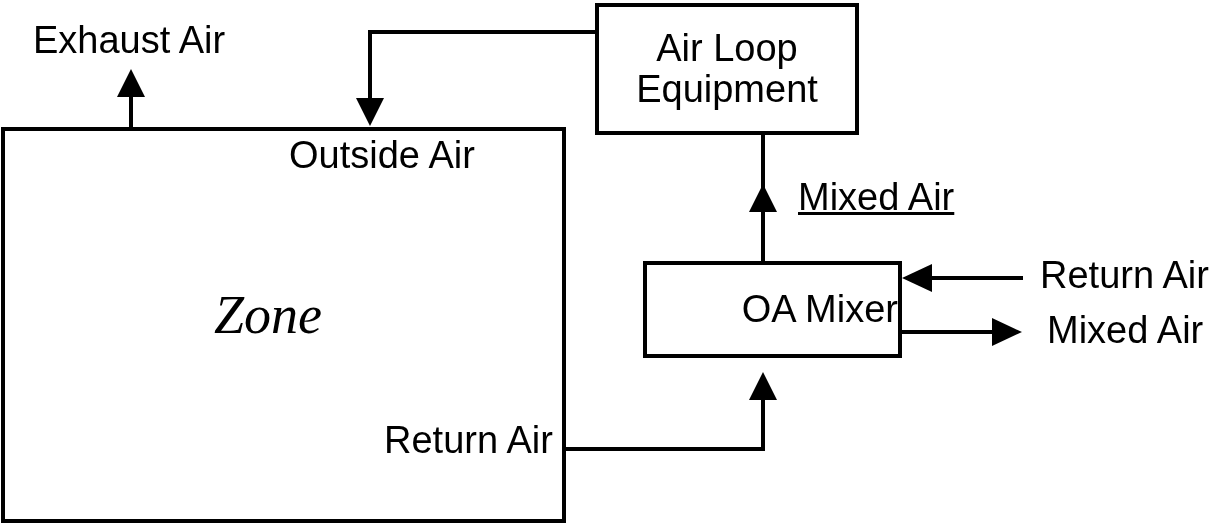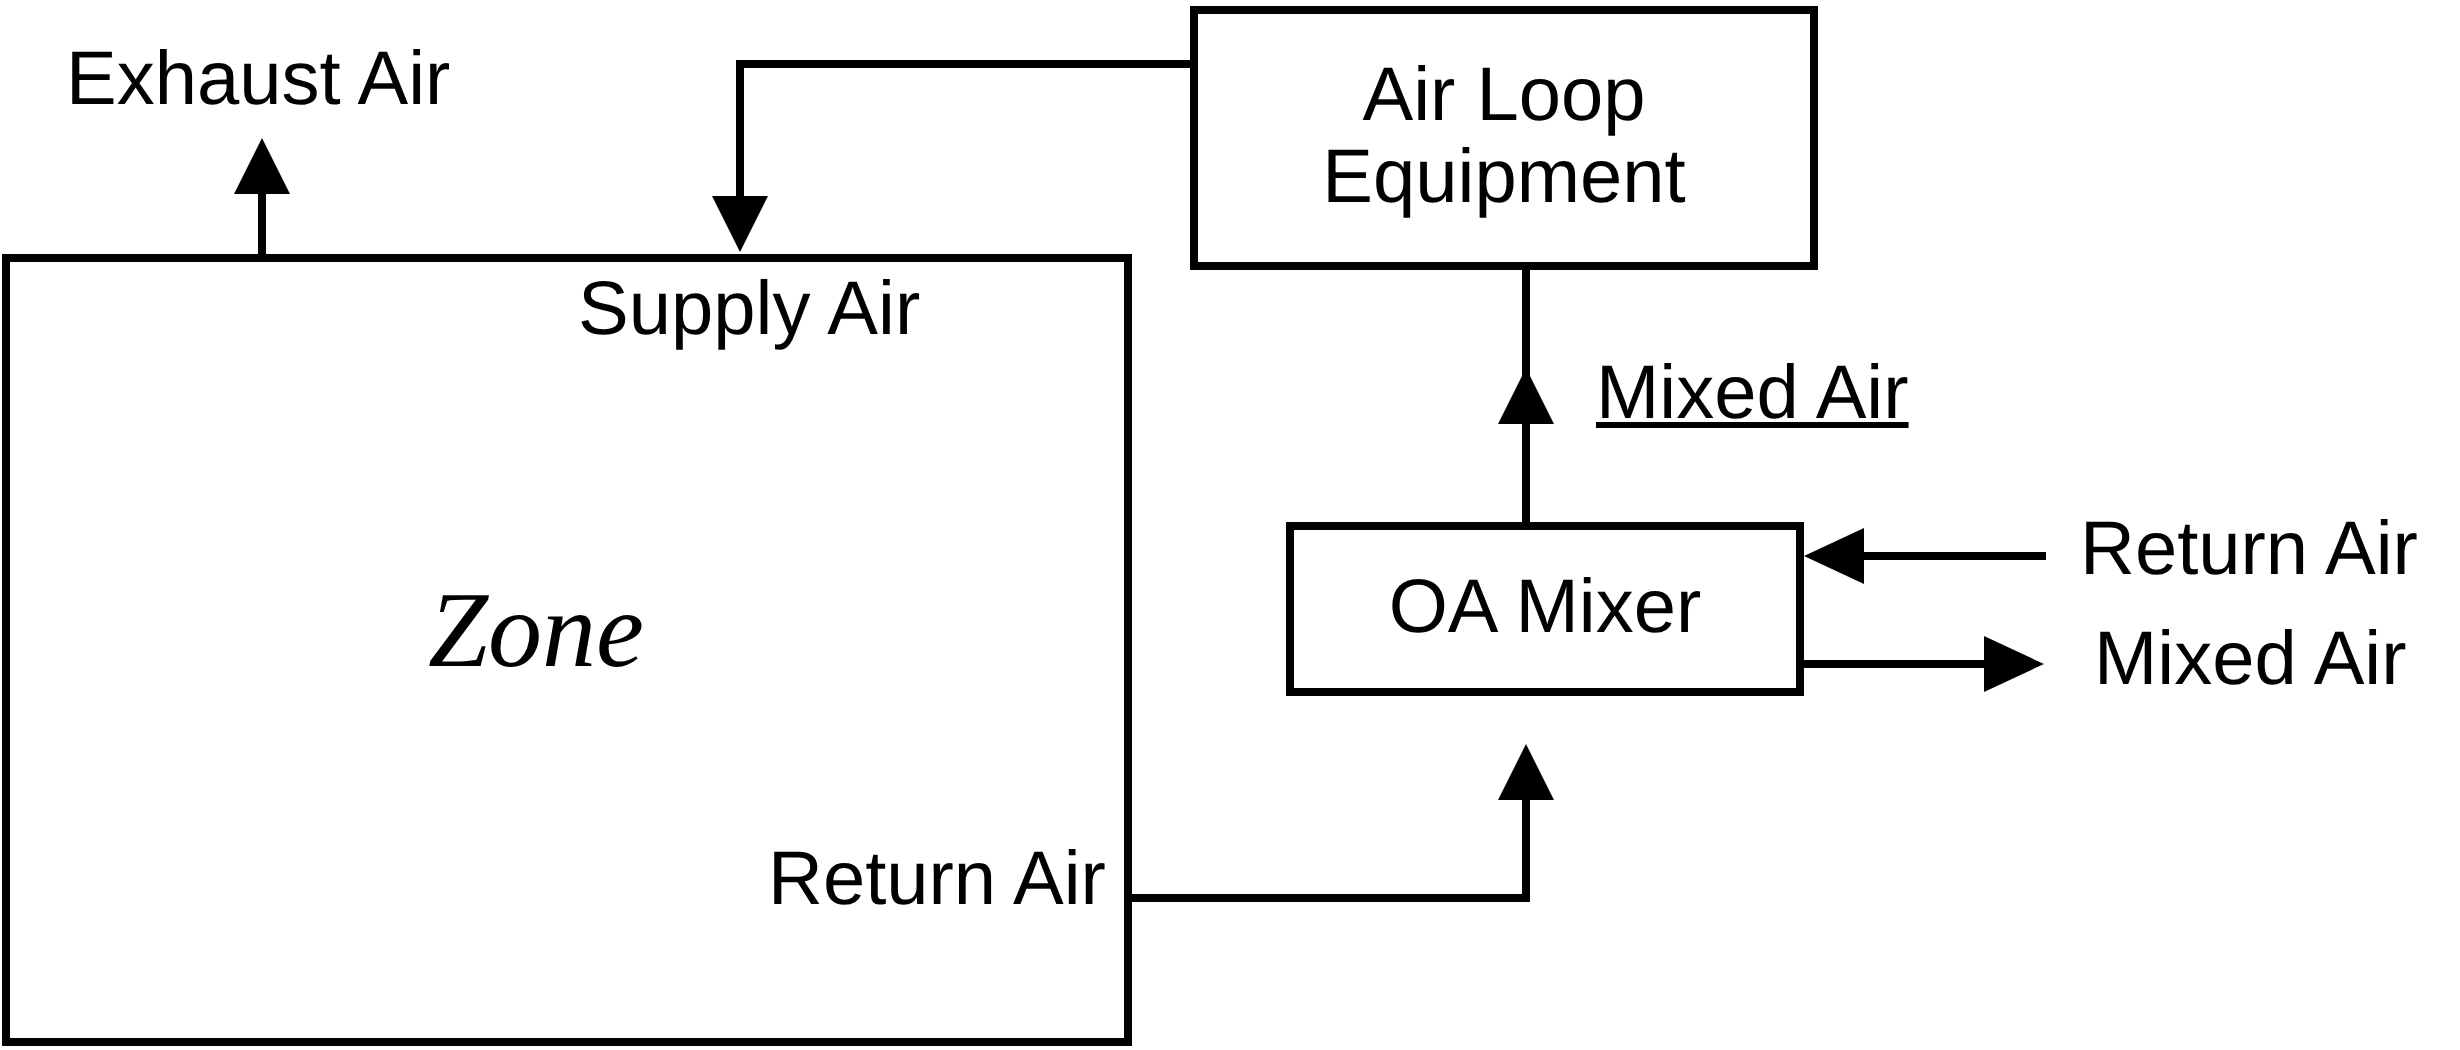--- a/index.html
+++ b/index.html
@@ -74,39 +74,39 @@
   }
 </style>
 </head>
 <body>
 
 <div id="canvas">
 
   <div class="box" style="left:1px; top:127px; width:565px; height:396px;"></div>
   <div class="zone-label" style="left:214px; top:288px;font-family:Liberation Serif, serif;">Zone</div>
 
-  <div class="box" style="left:595px; top:3px; width:314px; height:132px;">
+  <div class="box" style="left:595px; top:3px; width:264px; height:132px;">
     <div class="box-label">
       <span style="display:block">Air Loop</span>
       <span style="display:block">Equipment</span>
     </div>
   </div>
 
-  <div class="box" style="left:643px; top:261px; width:259px; height:87px;">
+  <div class="box" style="left:643px; top:261px; width:259px; height:97px;justify-content:flex-end;">
     <div class="box-label">OA Mixer</div>
   </div>
 
   <div class="line" style="left:129px; top:97px; width:4px; height:30px;"></div>
   <div class="arrowhead ah-up" style="left:117px; top:69px;"></div>
   <div class="flow-label" style="left:33px; top:21px;">Exhaust Air</div>
 
   <div class="line" style="left:368px; top:30px; width:231px; height:4px;"></div>
   <div class="line" style="left:368px; top:30px; width:4px; height:68px;"></div>
   <div class="arrowhead ah-down" style="left:356px; top:98px;"></div>
-  <div class="flow-label" style="left:289px; top:136px;">Supply Air</div>
+  <div class="flow-label" style="left:289px; top:136px;">Outside Air</div>
 
   <div class="line" style="left:761px; top:133px; width:4px; height:128px;"></div>
   <div class="arrowhead ah-up" style="left:749px; top:184px;"></div>
   <div class="flow-label" style="left:798px; top:178px;text-decoration:underline;">Mixed Air</div>
 
   <div class="line" style="left:930px; top:276px; width:93px; height:4px;"></div>
   <div class="arrowhead ah-left" style="left:902px; top:264px;"></div>
   <div class="flow-label" style="left:1040px; top:256px;">Return Air</div>
 
   <div class="line" style="left:902px; top:330px; width:92px; height:4px;"></div>

